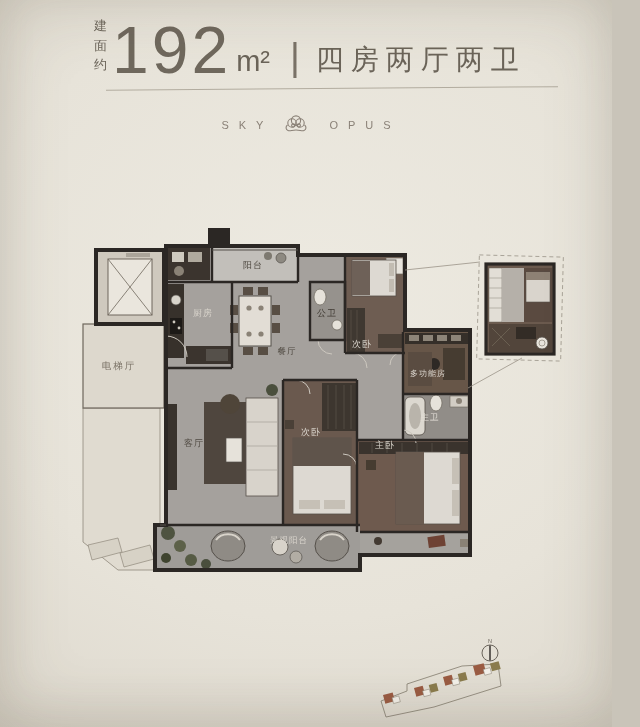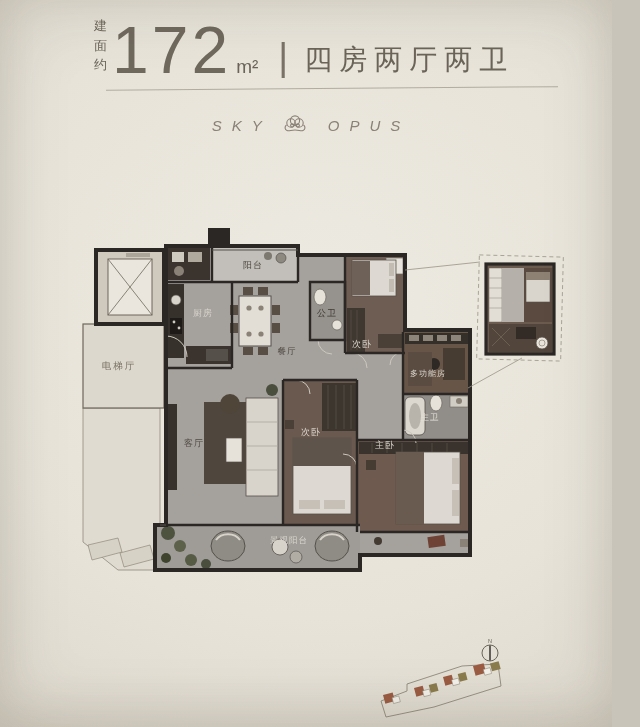--- a/index.html
+++ b/index.html
@@ -10,39 +10,39 @@
     color:#665f55;
   }
   .photo::after{
     content:""; position:absolute; inset:0; pointer-events:none;
     box-shadow: inset 0 0 70px rgba(92,82,62,.20), inset 0 -18px 40px rgba(92,82,62,.08);
   }
   
   .header{ position:absolute; left:94px; top:16px; display:flex; align-items:flex-end; color:#6b6459; }
   .area-prefix{ width:15px; font-size:13px; line-height:1.5; word-break:break-all; letter-spacing:1px; margin:0 3px 6px 0; color:#6b6459; }
   .area-value{ font-size:66px; line-height:.92; font-weight:200; letter-spacing:3px; color:#6f685d; }
-  .area-unit{ font-size:19px; font-weight:300; margin:0 0 3px 5px; }
+  .area-unit{ font-size:29px; font-weight:300; margin:0 0 3px 5px; }
   .sep{ font-size:38px; font-weight:200; margin:0 16px 2px 20px; color:#7a7267; }
   .layout-text{ font-size:28px; font-weight:300; letter-spacing:7px; margin-bottom:2px; color:#6b6459; }
   .header-underline{ position:absolute; left:106px; top:88px; width:452px; height:1px; background:#b2ac9f; transform:rotate(-.45deg); }
   
   .brand{ position:absolute; left:0; top:114px; width:100%; display:flex; justify-content:center; align-items:center; gap:8px; color:#8a8177; }
-  .brand span{ font-size:15px; letter-spacing:10px; text-indent:10px; font-weight:400;font-style:italic; }
+  .brand span{ font-size:11px; letter-spacing:10px; text-indent:10px; font-weight:400; }
   .plan-svg{ position:absolute; left:70px; top:215px; }
   .site-svg{ position:absolute; left:368px; top:632px; }
   text{ font-family:"Liberation Sans", sans-serif; }
 </style>
 </head>
 <body>
 
 <div class="photo">
 
   <div class="header">
     <div class="area-prefix">建面约</div>
-    <div class="area-value">172</div>
+    <div class="area-value">192</div>
     <div class="area-unit">m²</div>
     <div class="sep">|</div>
     <div class="layout-text">四房两厅两卫</div>
   </div>
   <div class="header-underline"></div>
 
   <div class="brand">
     <span>SKY</span>
     <svg width="30" height="22" viewBox="0 0 30 22">
       <g fill="none" stroke="#8a8177" stroke-width="1.1">

